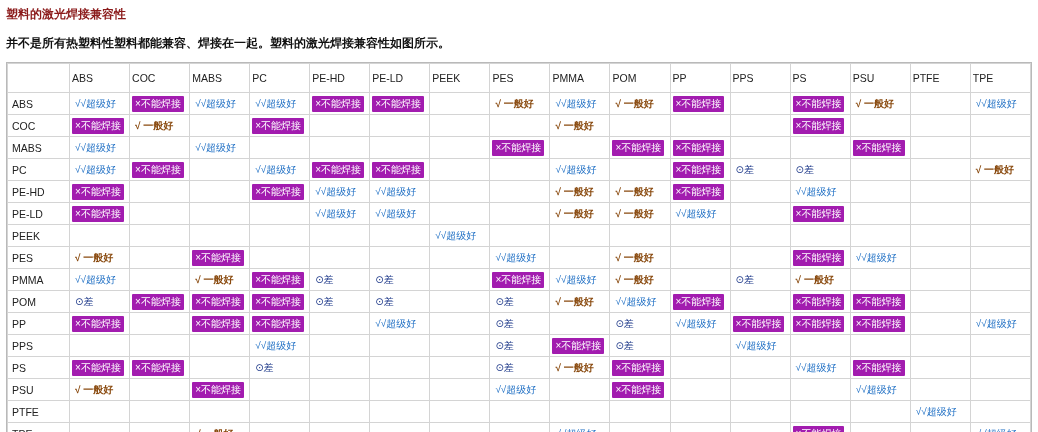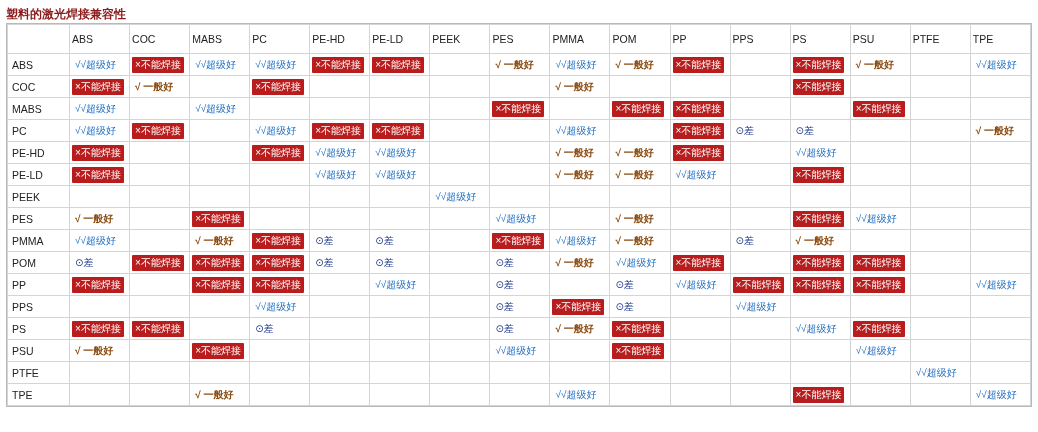--- a/index.html
+++ b/index.html
@@ -58,29 +58,30 @@
     display:inline-block;
     padding:1px 3px;
     line-height:14px;
     font-size:10px;
     border-radius:1px;
   }
   
   .g-excellent{color:#1f6fc4;}           
   .g-good{color:#8a4b10;font-weight:bold;}                
   .g-poor{color:#1f3a8a;}                
-  .g-no{background:#b91c1c;color:#ffffff;} 
+  .g-no{background:#a21caf;color:#ffffff;} 
   td.empty{}
 </style>
 </head>
 <body>
 
 <div class="page">
 
   <div class="title">塑料的激光焊接兼容性</div>
+  <div class="subtitle">并不是所有热塑料性塑料都能兼容、焊接在一起。塑料的激光焊接兼容性如图所示。</div>
 
   <div class="table-wrap">
     <table>
       <colgroup>
         <col class="rowhead">
         <col class="c">
           <col class="c">
           <col class="c">
           <col class="c">
           <col class="c">

